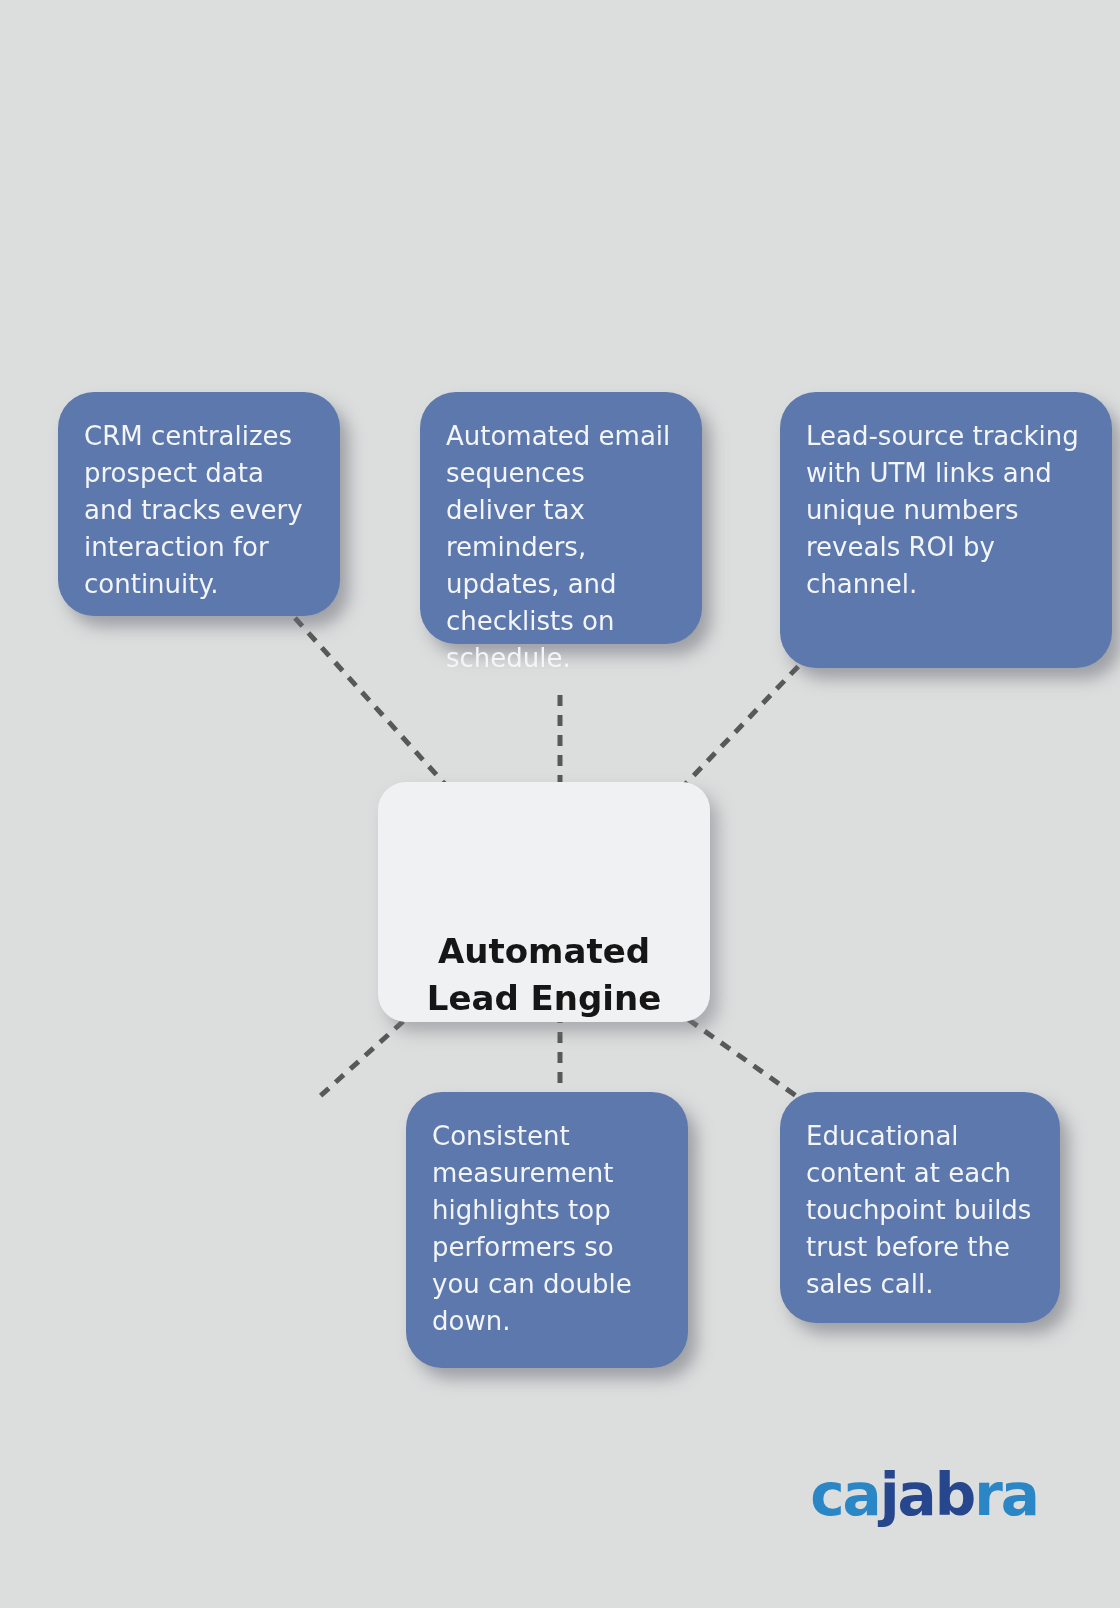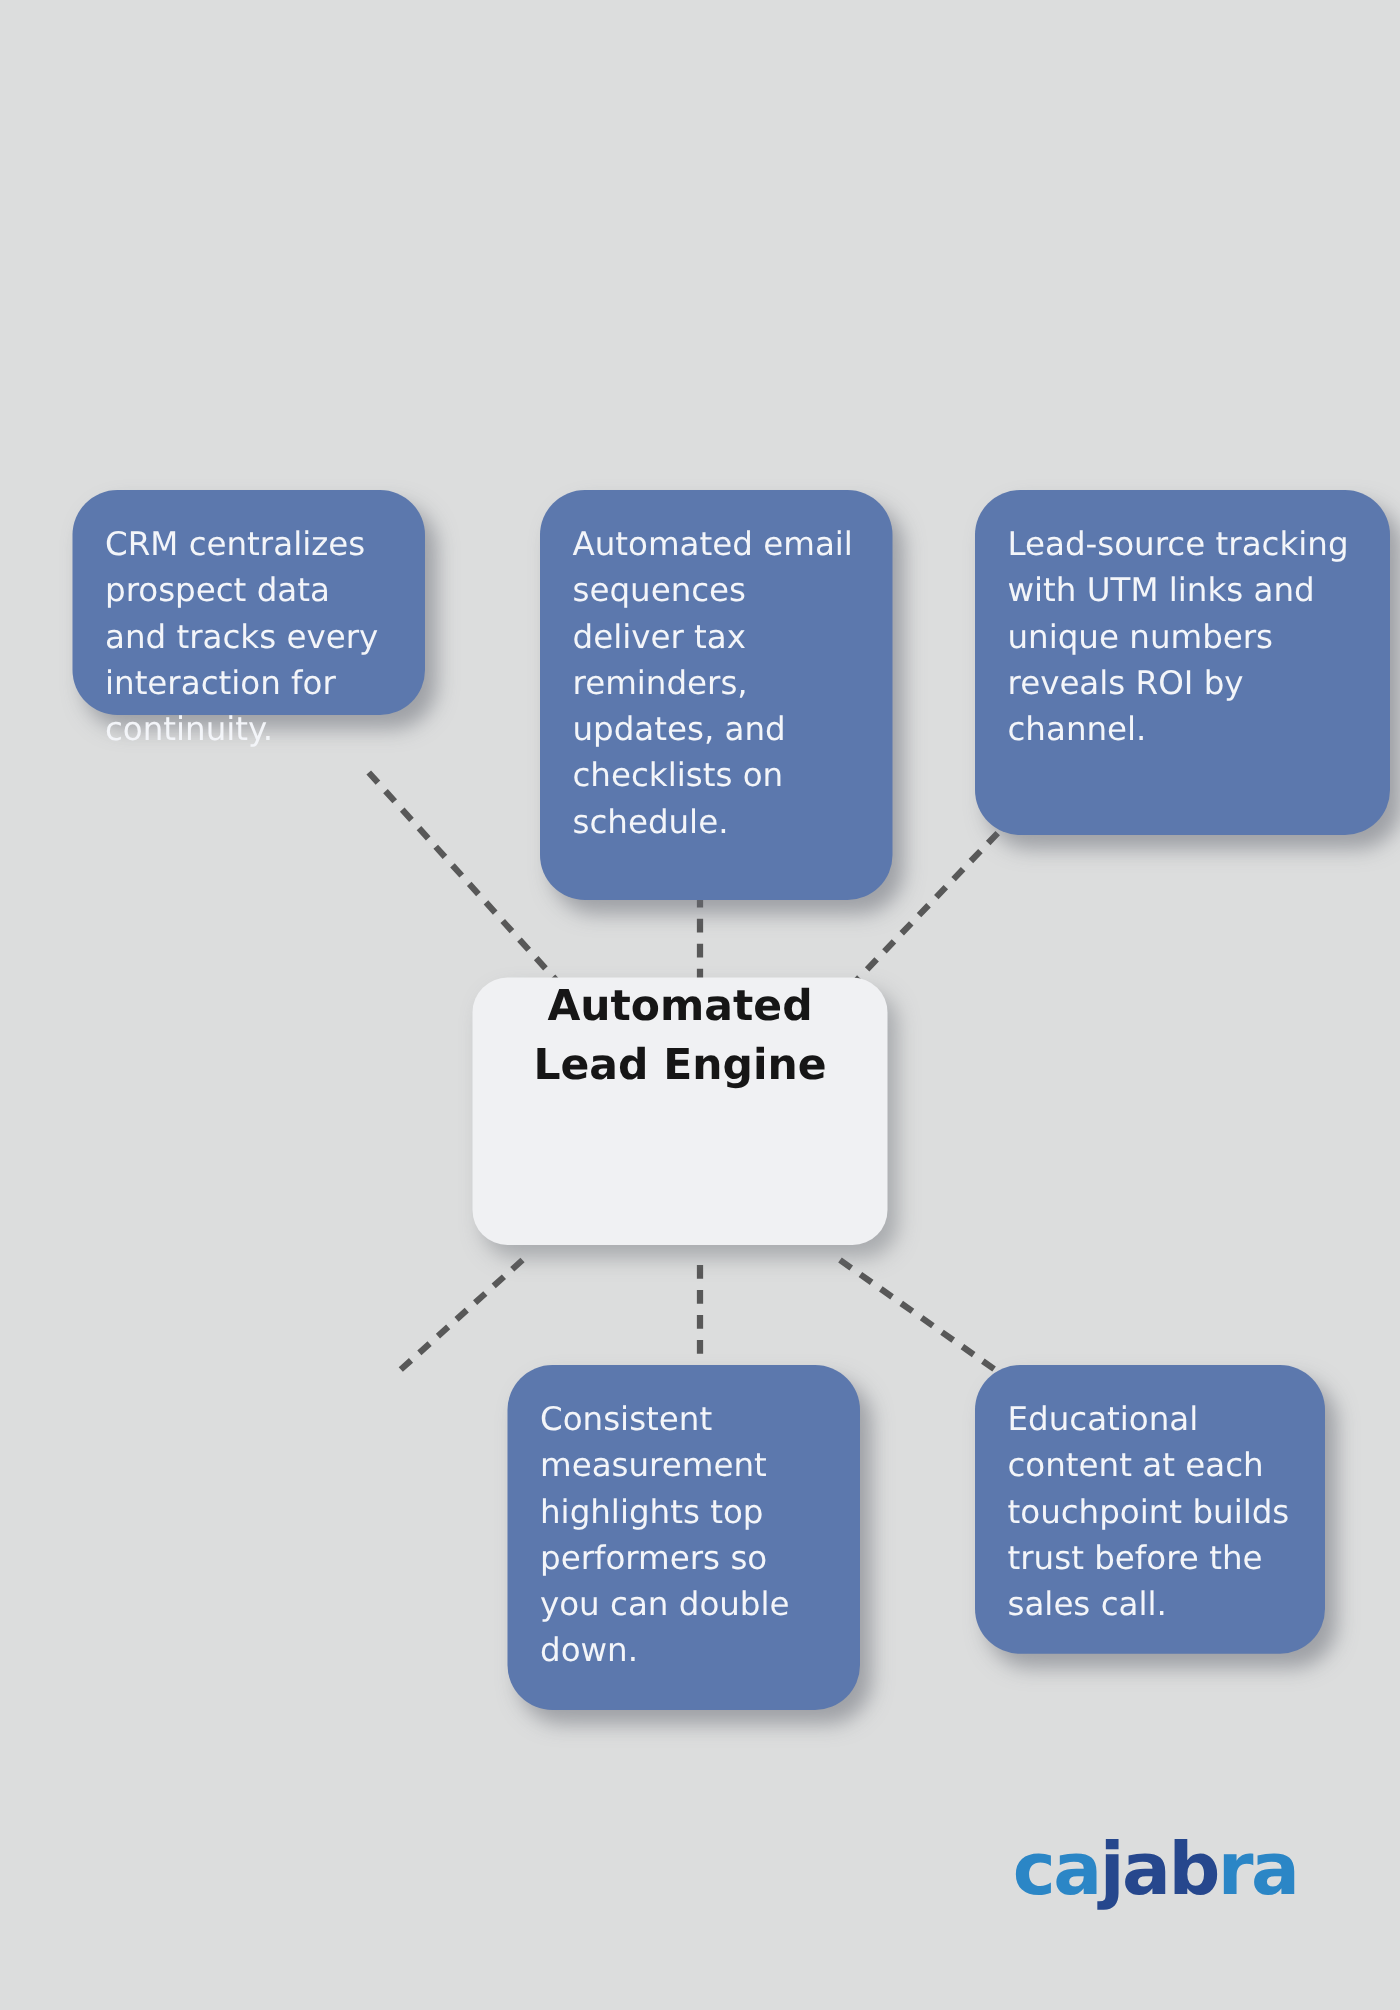--- a/index.html
+++ b/index.html
@@ -36,33 +36,33 @@
     box-shadow:9px 11px 16px rgba(108,112,120,0.55);
     box-sizing:border-box;
     padding:26px 28px 24px 26px;
   }
   .node p{
     margin:0;
     font-size:26px;
     line-height:37px;
     color:var(--node-text,#f3f5f9);
   }
-  .tl{left:58px;top:392px;height:180px;}
-  .tm{left:432px;top:392px;height:328px;}
+  .tl{left:58px;top:392px;height:224px;}
+  .tm{left:420px;top:392px;height:252px;}
   .tr{left:780px;top:392px;width:332px;height:276px;}
   .bl{left:58px;top:1092px;height:238px;}
   .bm{left:406px;top:1092px;height:276px;}
   .br{left:780px;top:1092px;width:280px;height:231px;}
   .center-node{
     position:absolute;
-    left:378px;top:782px;width:332px;height:214px;
+    left:378px;top:782px;width:332px;height:240px;
     background:var(--center-bg,#f0f1f3);
     border-radius:28px;
     box-shadow:8px 10px 16px rgba(120,124,130,0.5);
-    display:flex;align-items:flex-start;justify-content:center;
+    display:flex;align-items:flex-end;justify-content:center;
     box-sizing:border-box;
     padding:0 32px;
   }
   .center-label{
     text-align:center;
     font-size:34px;
     font-weight:700;
     line-height:47px;
     color:var(--center-text,#161616);
   }

